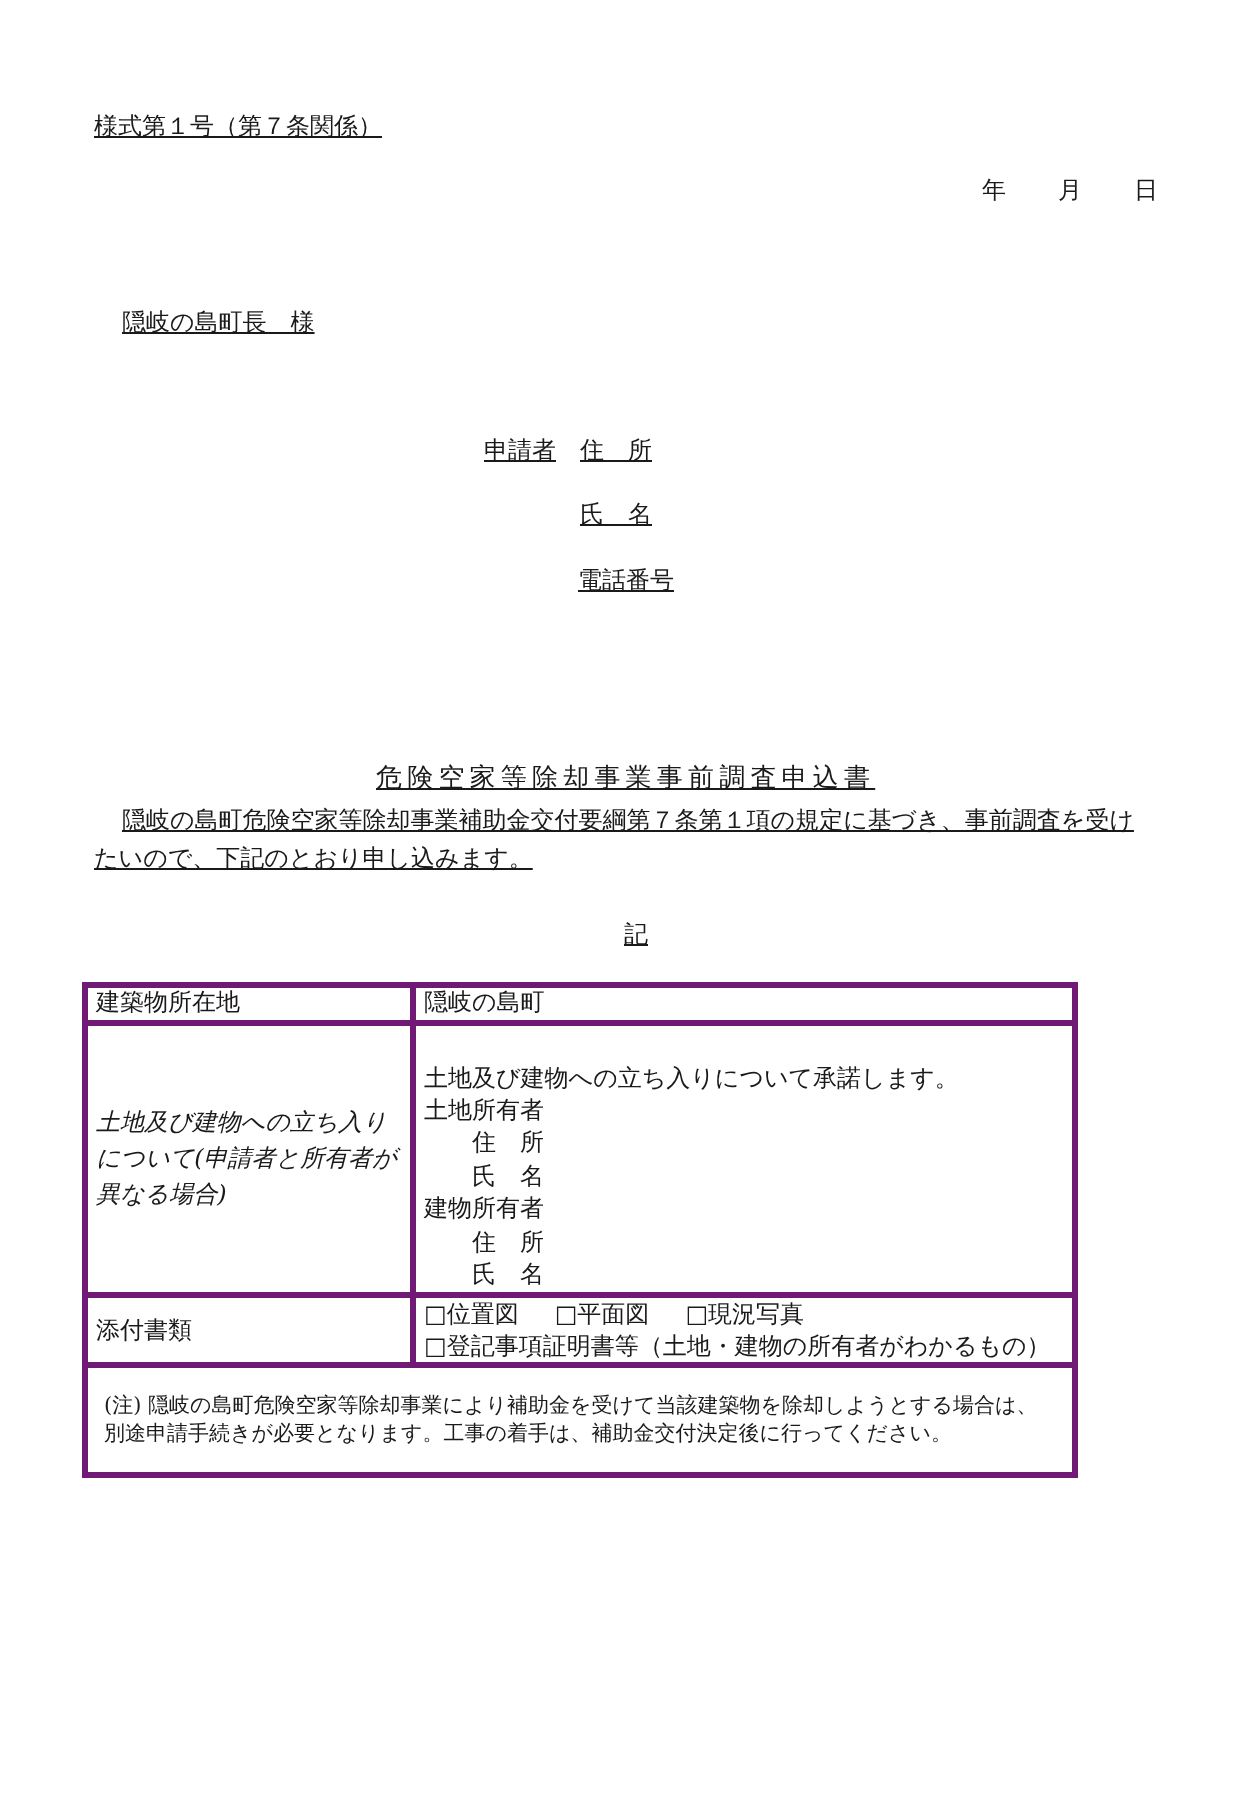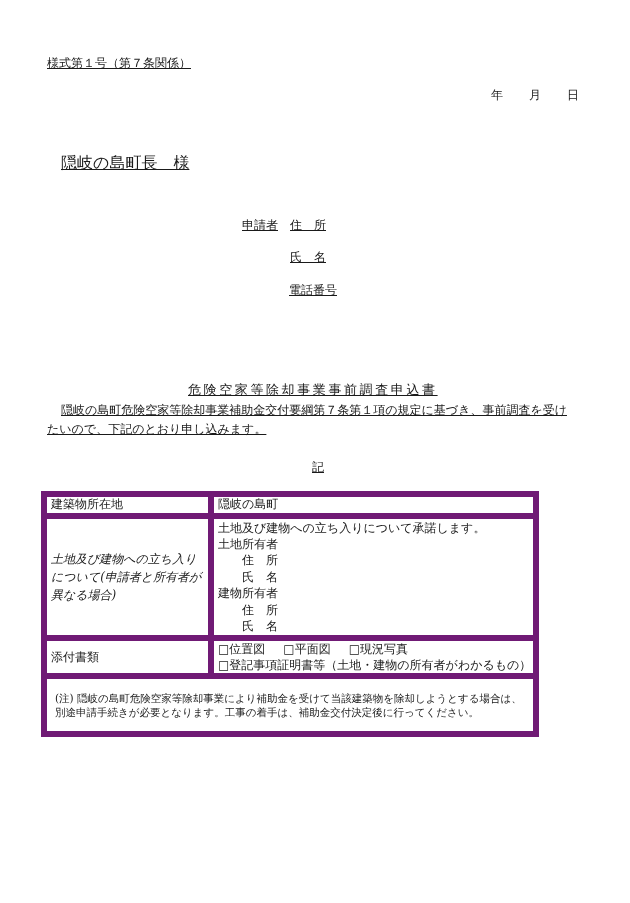--- a/index.html
+++ b/index.html
@@ -6,36 +6,36 @@
     body {
       width: 630px; height: 903px; position: relative; overflow: hidden;
       font-family: "DejaVu Serif", "Liberation Serif", serif;
       color: #1a1a1a; font-size: 12px;
     }
     .abs { position: absolute; white-space: nowrap; line-height: 1; text-decoration: underline; }
     .form-no { left: 47px; top: 57px; font-size: 12px; }
     .date { left: 491px; top: 89px; font-size: 12px; text-align: right; }
     .date span { display: inline-block; }
     .date .gap { width: 26px; }
-    .addressee { left: 61px; top: 155px; font-size: 16px; }
+    .addressee { left: 61px; top: 155px; font-size: 12px; }
     .app-label { left: 242px; top: 219px; }
     .app-addr { left: 290px; top: 219px; }
     .app-name { left: 290px; top: 251px; }
     .app-tel { left: 289px; top: 284px; }
     .title { left: 188px; top: 347px; font-size: 13px; letter-spacing: 2.6px; margin-top: 36px; }
     .body1 { left: 61px; top: 404px; font-size: 12px; }
     .body2 { left: 47px; top: 423px; font-size: 12px; }
     .ki { left: 312px; top: 461px; font-size: 12px; }
 
     .form-table {
       position: absolute; left: 41px; top: 491px; width: 498px;
       border-collapse: collapse; font-size: 12px;
     }
     .form-table td {
-      border: 6px solid #701a75; padding: 0 0 0 4px; vertical-align: middle;
+      border: 3px solid #701a75; padding: 0 0 0 4px; vertical-align: middle;
       line-height: 15.5px; height: 15.5px;
     }
     .form-table td.label { width: 151px; }
     .form-table td.label.multi { line-height: 18px; }
     .form-table .entry-lines div { line-height: 16.4px; }
     .indent { padding-left: 24px; }
     .note-cell { padding: 12px 8px 12px 8px !important; font-size: 10.5px; line-height: 14px !important; height: auto !important; }
     .row-attach td { height: 32px; }
     .chk { display: inline-block; margin-right: 18px; }
   </style>
@@ -65,21 +65,21 @@
 <table class="form-table">
   <tbody>
       <tr>
     <td class="label">建築物所在地</td>
     <td>隠岐の島町</td>
   </tr>
   <tr>
     <td class="label multi" style="white-space:normal; padding-right:6px;font-style:italic;">
       <span>土地及び建物への立ち入りについて(申請者と所有者が異なる場合)</span>
     </td>
-    <td class="entry-lines" style="padding-top:1px;padding-bottom:1px;">
+    <td class="entry-lines" style="padding-top:18px;padding-bottom:1px;">
       <div>土地及び建物への立ち入りについて承諾します。</div>
       <div>土地所有者</div>
       <div class="indent">住　所</div>
       <div class="indent">氏　名</div>
       <div>建物所有者</div>
       <div class="indent">住　所</div>
       <div class="indent">氏　名</div>
     </td>
   </tr>
   <tr class="row-attach">

